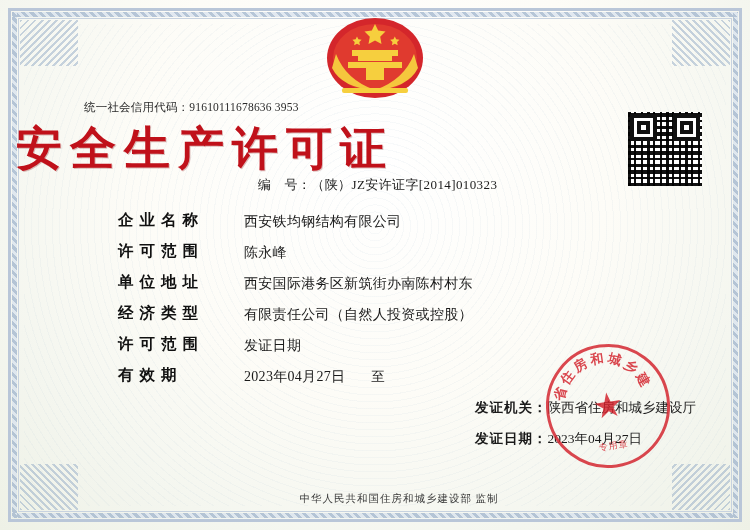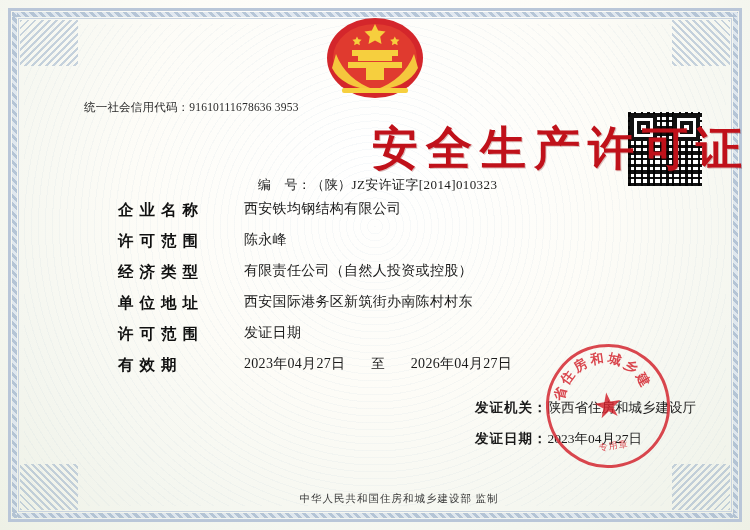--- a/index.html
+++ b/index.html
@@ -119,23 +119,23 @@
     width: 19px; height: 19px;
     border: 4px solid #111;
     background: #fff;
     box-shadow: inset 0 0 0 3px #fff, inset 0 0 0 7px #111;
   }
   .qr::before { left: 2px; top: 2px; }
   .qr::after { right: 2px; top: 2px; }
 
   .title {
     position: absolute;
-    left: 8px; right: 0;
+    left: 16px; right: 0;
     top: 118px;
-    text-align: right;
+    text-align: left;
     font-size: 46px;
     font-weight: bold;
     letter-spacing: 8px;
     color: #c0111a;
     text-shadow: 1px 1px 0 rgba(120,0,0,.25);
     font-family: "DejaVu Sans", sans-serif;
   }
 
   .cert-number {
     position: absolute;
@@ -148,21 +148,21 @@
   }
 
   .fields {
     position: absolute;
     left: 118px;
     top: 200px;
     right: 60px;
   }
   .field-row {
     display: flex;
-    align-items: flex-start;
+    align-items: flex-end;
     height: 31px;
   }
   .field-label {
     width: 126px;
     font-size: 15.5px;
     color: #111;
     letter-spacing: 6px;
     white-space: nowrap;
     font-family: "DejaVu Sans", sans-serif;
     font-weight: 600;
@@ -298,40 +298,39 @@
         <div class="field-label">企业名称</div>
         <div class="field-value">西安铁均钢结构有限公司</div>
       </div>
 
       <div class="field-row">
         <div class="field-label">许可范围</div>
         <div class="field-value">陈永峰</div>
       </div>
 
       <div class="field-row">
+        <div class="field-label">单位地址</div>
+        <div class="field-value">西安国际港务区新筑街办南陈村村东</div>
+      </div>
+
+      <div class="field-row">
         <div class="field-label">经济类型</div>
         <div class="field-value">有限责任公司（自然人投资或控股）</div>
-      </div>
-
-      <div class="field-row">
-        <div class="field-label">单位地址</div>
-        <div class="field-value">西安国际港务区新筑街办南陈村村东</div>
       </div>
 
       <div class="field-row">
         <div class="field-label">许可范围</div>
         <div class="field-value">发证日期</div>
       </div>
 
       <div class="field-row">
         <div class="field-label">有效期</div>
         <div class="validity-line">
           <span class="field-value">2023年04月27日</span>
           <span class="validity-to">至</span>
-          <span class="field-value">2026年04月27日</span>
         </div>
       </div>
 
     </div>
 
     <div class="issuer-block">
       <div class="issuer-row">
         <span class="issuer-key">发证机关：</span><span>陕西省住房和城乡建设厅</span>
       </div>
       <div class="issuer-row">

